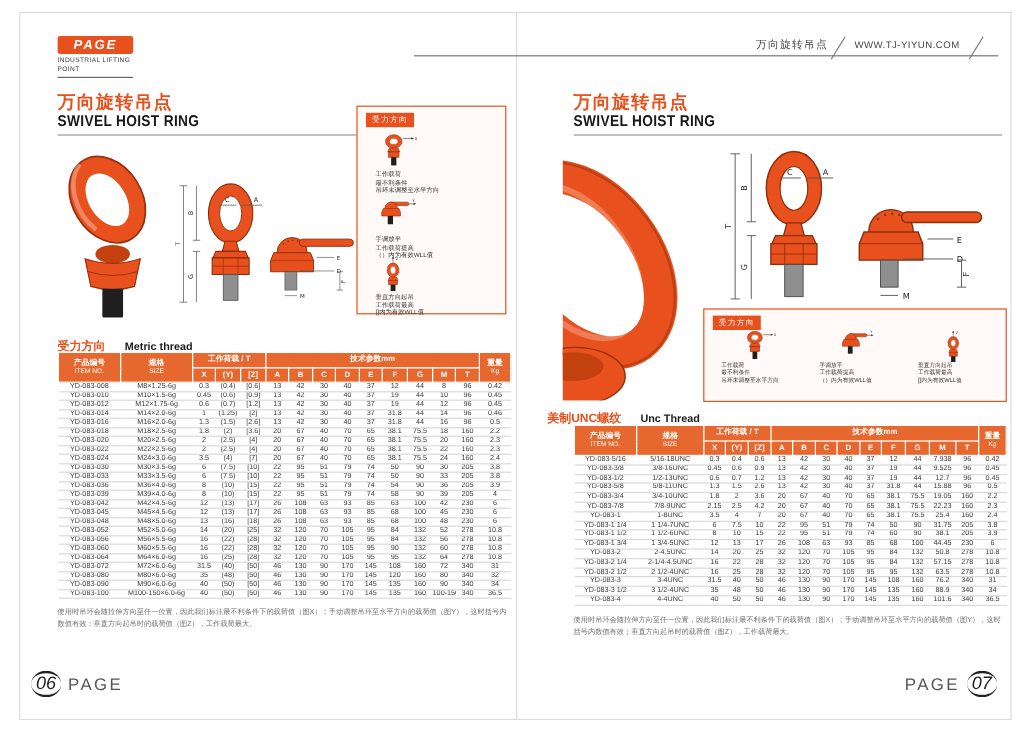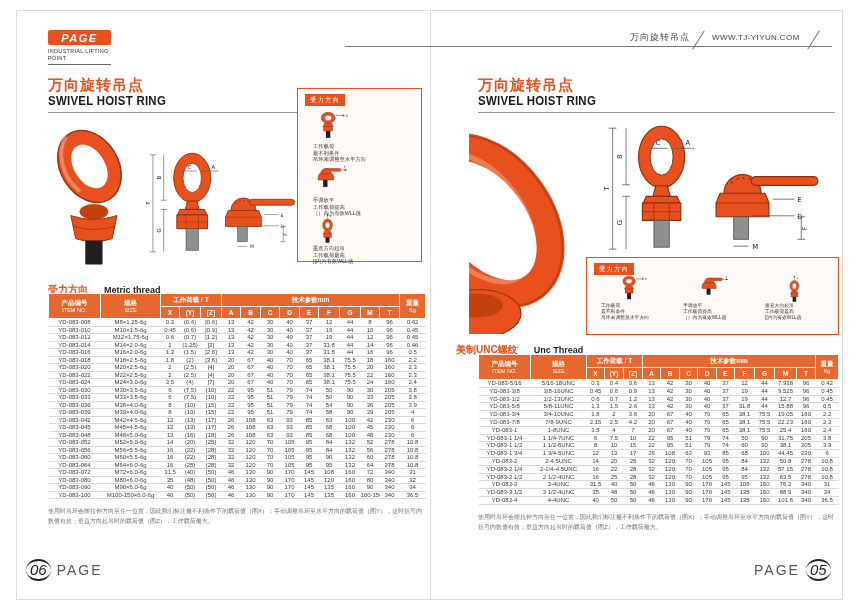--- a/index.html
+++ b/index.html
@@ -1102,15 +1102,15 @@
             <td>36.5</td>
           </tr>
         </tbody>
     </table>
   </div>
 
   <div class="abs note" style="left:478px;top:512px;width:360px">使用时吊环会随拉伸方向至任一位置，因此我们标注最不利条件下的载荷值（图X）；手动调整吊环至水平方向的载荷值（图Y），这时括号内数值有效；垂直方向起吊时的载荷值（图Z），工作载荷最大。</div>
 
   <div class="abs page-badge" style="left:754px;top:559px">
     <span class="badge-label">PAGE</span>
-    <span class="badge-circle">05</span>
+    <span class="badge-circle">07</span>
   </div>
 </div>
 
 </body></html>

